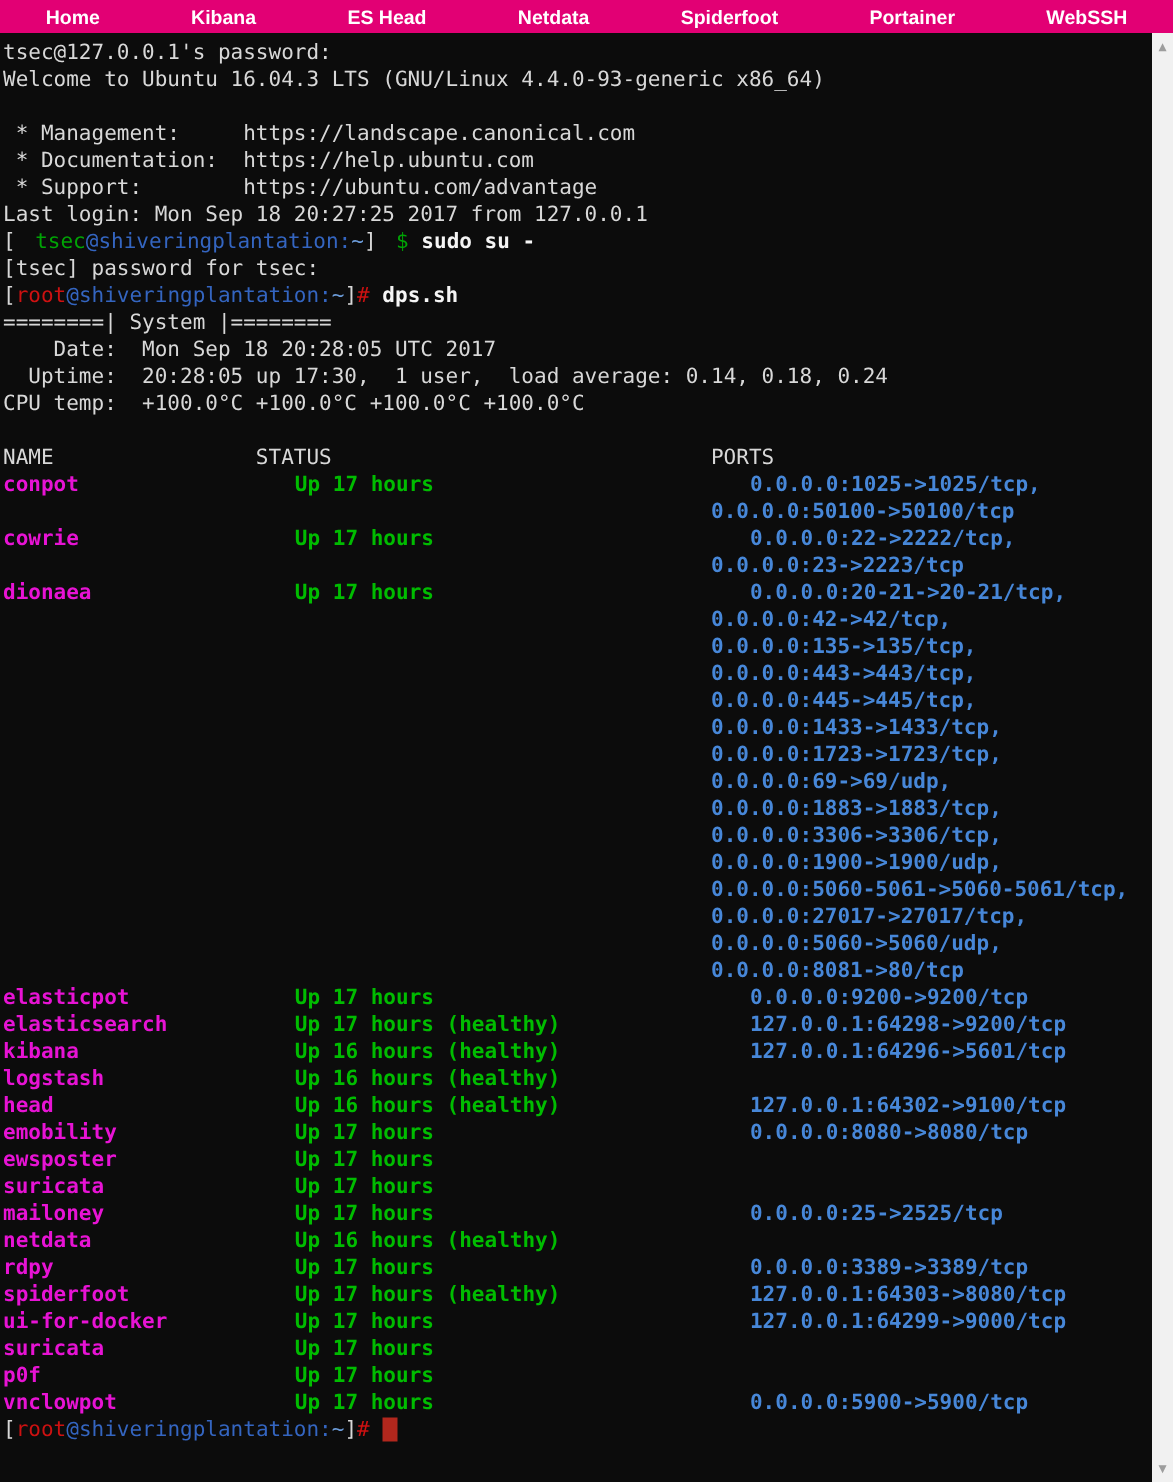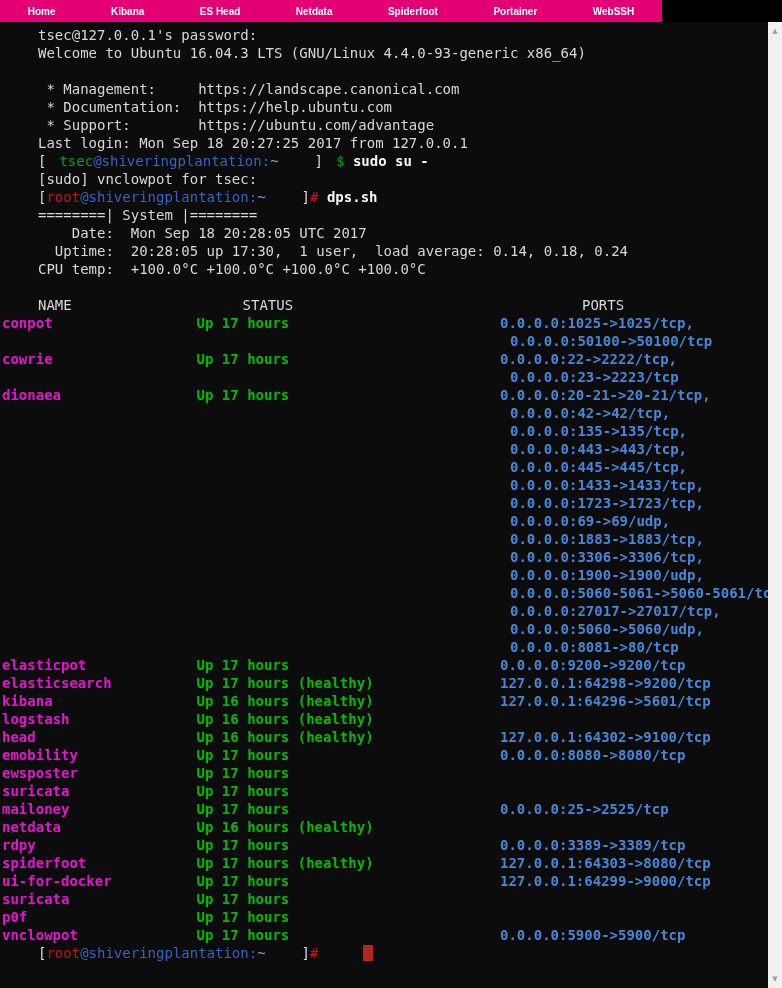--- a/index.html
+++ b/index.html
@@ -15,43 +15,43 @@
     --mag:#e713d4;
     --port:#4787d8;
     --cursor:#b2271d;
     --sb-track:#f1f1f1;
     --sb-arrow:#9d9d9d;
   }
   html,body{margin:0;padding:0;background:#000;}
   body{width:782px;height:988px;position:relative;overflow:hidden;}
 
   .nav{
-    position:absolute;top:0;left:0;width:662px;height:22px;
+    position:absolute;top:0;left:0;width:782px;height:22px;
     background:var(--nav-bg);
     display:flex;justify-content:space-around;align-items:center;
-    font-family:"Liberation Sans",sans-serif;font-size:10px;font-weight:bold;color:#fff;
+    font-family:"Liberation Sans",sans-serif;font-size:13px;font-weight:bold;color:#fff;
     z-index:3;
   }
   .nav-item{padding:0 6px;cursor:pointer;white-space:nowrap;}
 
   .terminal{
     position:absolute;top:22px;left:0;width:766px;height:962px;
     background:var(--term-bg);
     padding:4px 0 0 2px;
     font-family:"DejaVu Sans Mono",monospace;
     font-size:14px;line-height:18px;color:var(--fg);
     overflow:hidden;cursor:text;
   }
   .line{height:18px;line-height:18px;white-space:pre;}
   .col{display:inline-block;white-space:pre;vertical-align:top;}
   .w-name{width:20ch;}
   .w-status{width:36ch;}
   .w-indent{width:56ch;}
 
-  .c-fg{color:var(--fg);margin-left:36px;}
+  .c-fg{color:var(--fg);}
   .c-bold{color:var(--boldfg);font-weight:bold;}
   .c-green{color:var(--green);margin-left:13px;}
   .c-greenb{color:var(--greenb);font-weight:bold;padding-left:26px;}
   .c-red{color:var(--red);}
   .c-host{color:var(--host);}
   .c-tilde{color:var(--tilde);}
   .c-mag{color:var(--mag);font-weight:bold;}
   .c-port{color:var(--port);font-weight:bold;}
   .c-cursor{
     background:var(--cursor);color:transparent;
@@ -86,21 +86,21 @@
 
 <div class="terminal">
     <div class="line"><span class="c-fg">tsec@127.0.0.1's password:</span></div>
     <div class="line"><span class="c-fg">Welcome to Ubuntu 16.04.3 LTS (GNU/Linux 4.4.0-93-generic x86_64)</span></div>
     <div class="line"></div>
     <div class="line"><span class="c-fg"> * Management:     https://landscape.canonical.com</span></div>
     <div class="line"><span class="c-fg"> * Documentation:  https://help.ubuntu.com</span></div>
     <div class="line"><span class="c-fg"> * Support:        https://ubuntu.com/advantage</span></div>
     <div class="line"><span class="c-fg">Last login: Mon Sep 18 20:27:25 2017 from 127.0.0.1</span></div>
     <div class="line"><span class="c-fg">[</span><span class="c-green">tsec</span><span class="c-host">@shiveringplantation:</span><span class="c-tilde">~</span><span class="c-fg">]</span><span class="c-green">$</span><span class="c-bold"> sudo su -</span></div>
-    <div class="line"><span class="c-fg">[sudo] vnclowpot for tsec:</span></div>
+    <div class="line"><span class="c-fg">[tsec] password for tsec:</span></div>
     <div class="line"><span class="c-fg">[</span><span class="c-red">root</span><span class="c-host">@shiveringplantation:</span><span class="c-tilde">~</span><span class="c-fg">]</span><span class="c-red">#</span><span class="c-bold"> dps.sh</span></div>
     <div class="line"><span class="c-fg">========| System |========</span></div>
     <div class="line"><span class="c-fg">    Date:  Mon Sep 18 20:28:05 UTC 2017</span></div>
     <div class="line"><span class="c-fg">  Uptime:  20:28:05 up 17:30,  1 user,  load average: 0.14, 0.18, 0.24</span></div>
     <div class="line"><span class="c-fg">CPU temp:  +100.0°C +100.0°C +100.0°C +100.0°C</span></div>
     <div class="line"></div>
     <div class="line"><span class="c-fg col w-name">NAME</span><span class="c-fg col w-status">STATUS</span><span class="c-fg">PORTS</span></div>
     <div class="line"><span class="c-mag col w-name">conpot</span><span class="c-greenb col w-status">Up 17 hours</span><span class="c-port">0.0.0.0:1025-&gt;1025/tcp,</span></div>
     <div class="line"><span class="c-fg col w-indent"></span><span class="c-port">0.0.0.0:50100-&gt;50100/tcp</span></div>
     <div class="line"><span class="c-mag col w-name">cowrie</span><span class="c-greenb col w-status">Up 17 hours</span><span class="c-port">0.0.0.0:22-&gt;2222/tcp,</span></div>

